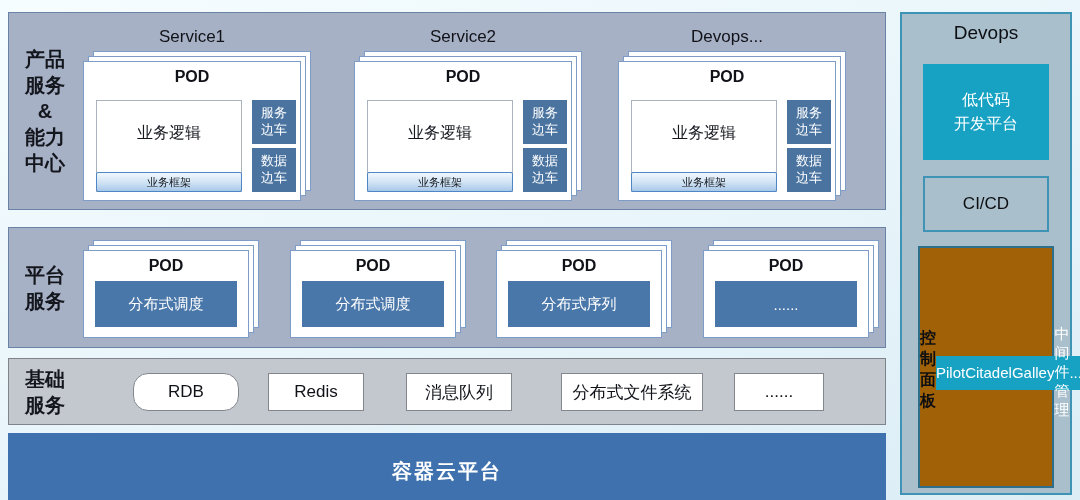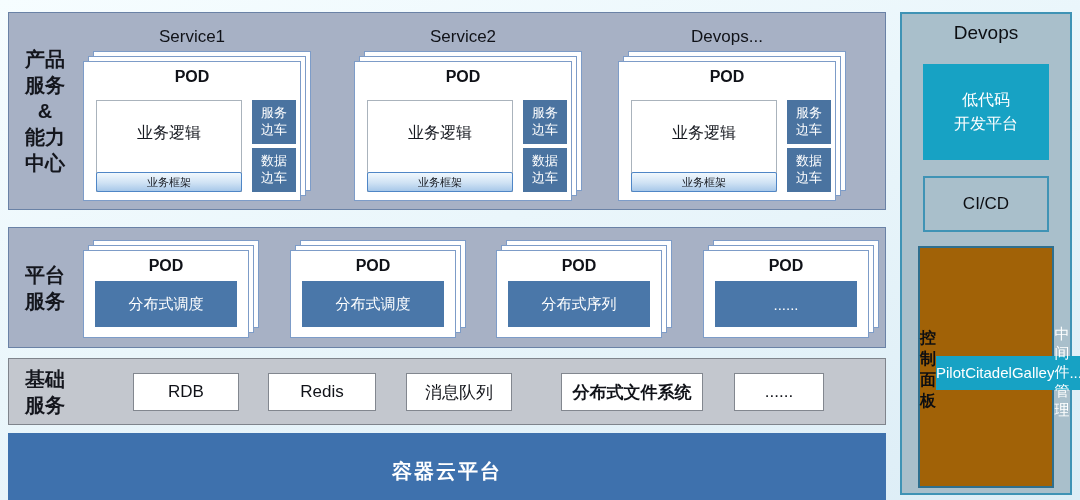--- a/index.html
+++ b/index.html
@@ -70,24 +70,24 @@
     position:absolute; left:11px; right:11px; top:30px; height:46px;
     background:#4a77a9; color:#fff; font-size:15px;
     display:flex; align-items:center; justify-content:center;
   }
 
   
   .infra-box {
     position:absolute; top:14px; height:38px; background:#fff; border:1px solid #82878f;
     display:flex; align-items:center; justify-content:center; font-size:17px; color:#101218;
   }
-  .ib0 { left:124px; width:106px; }
-  .ib1 { left:259px; width:108px; }
+  .ib0 { left:124px; width:106px;border-radius:15px; }
+  .ib1 { left:259px; width:96px; }
   .ib2 { left:397px; width:106px; }
-  .ib3 { left:552px; width:142px;font-weight:bold; }
+  .ib3 { left:552px; width:142px; }
   .ib4 { left:725px; width:90px; }
 
   
   .sidebar {
     position:absolute; left:900px; top:12px; width:172px; height:483px;
     background:#a9bfcb; border:2px solid #3f93b5;padding-left:25px;
   }
   .sb-title { position:absolute; top:8px; left:0; right:0; text-align:center; font-size:19px; color:#0c0e12; }
   .lowcode {
     position:absolute; left:21px; width:126px; top:50px; height:96px;

